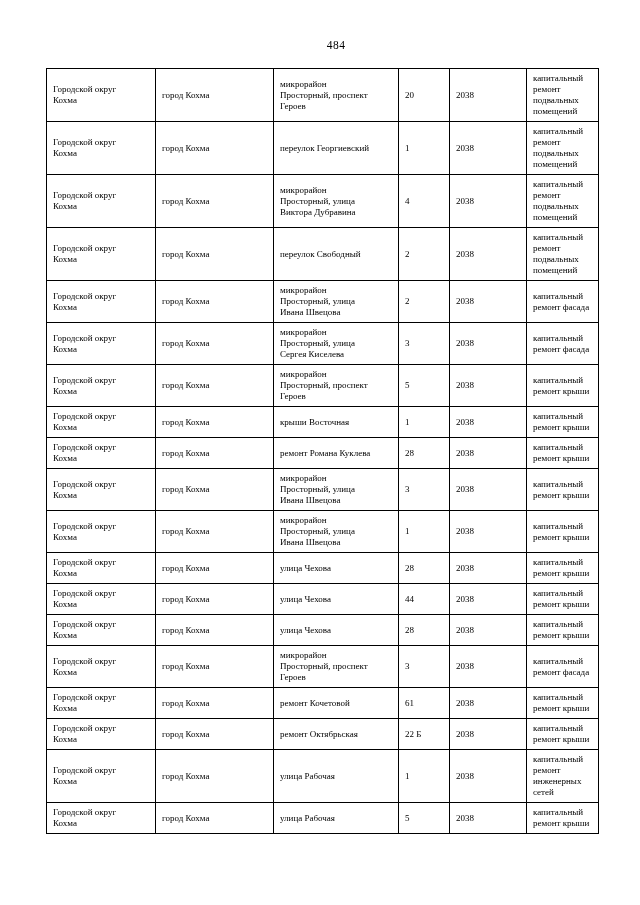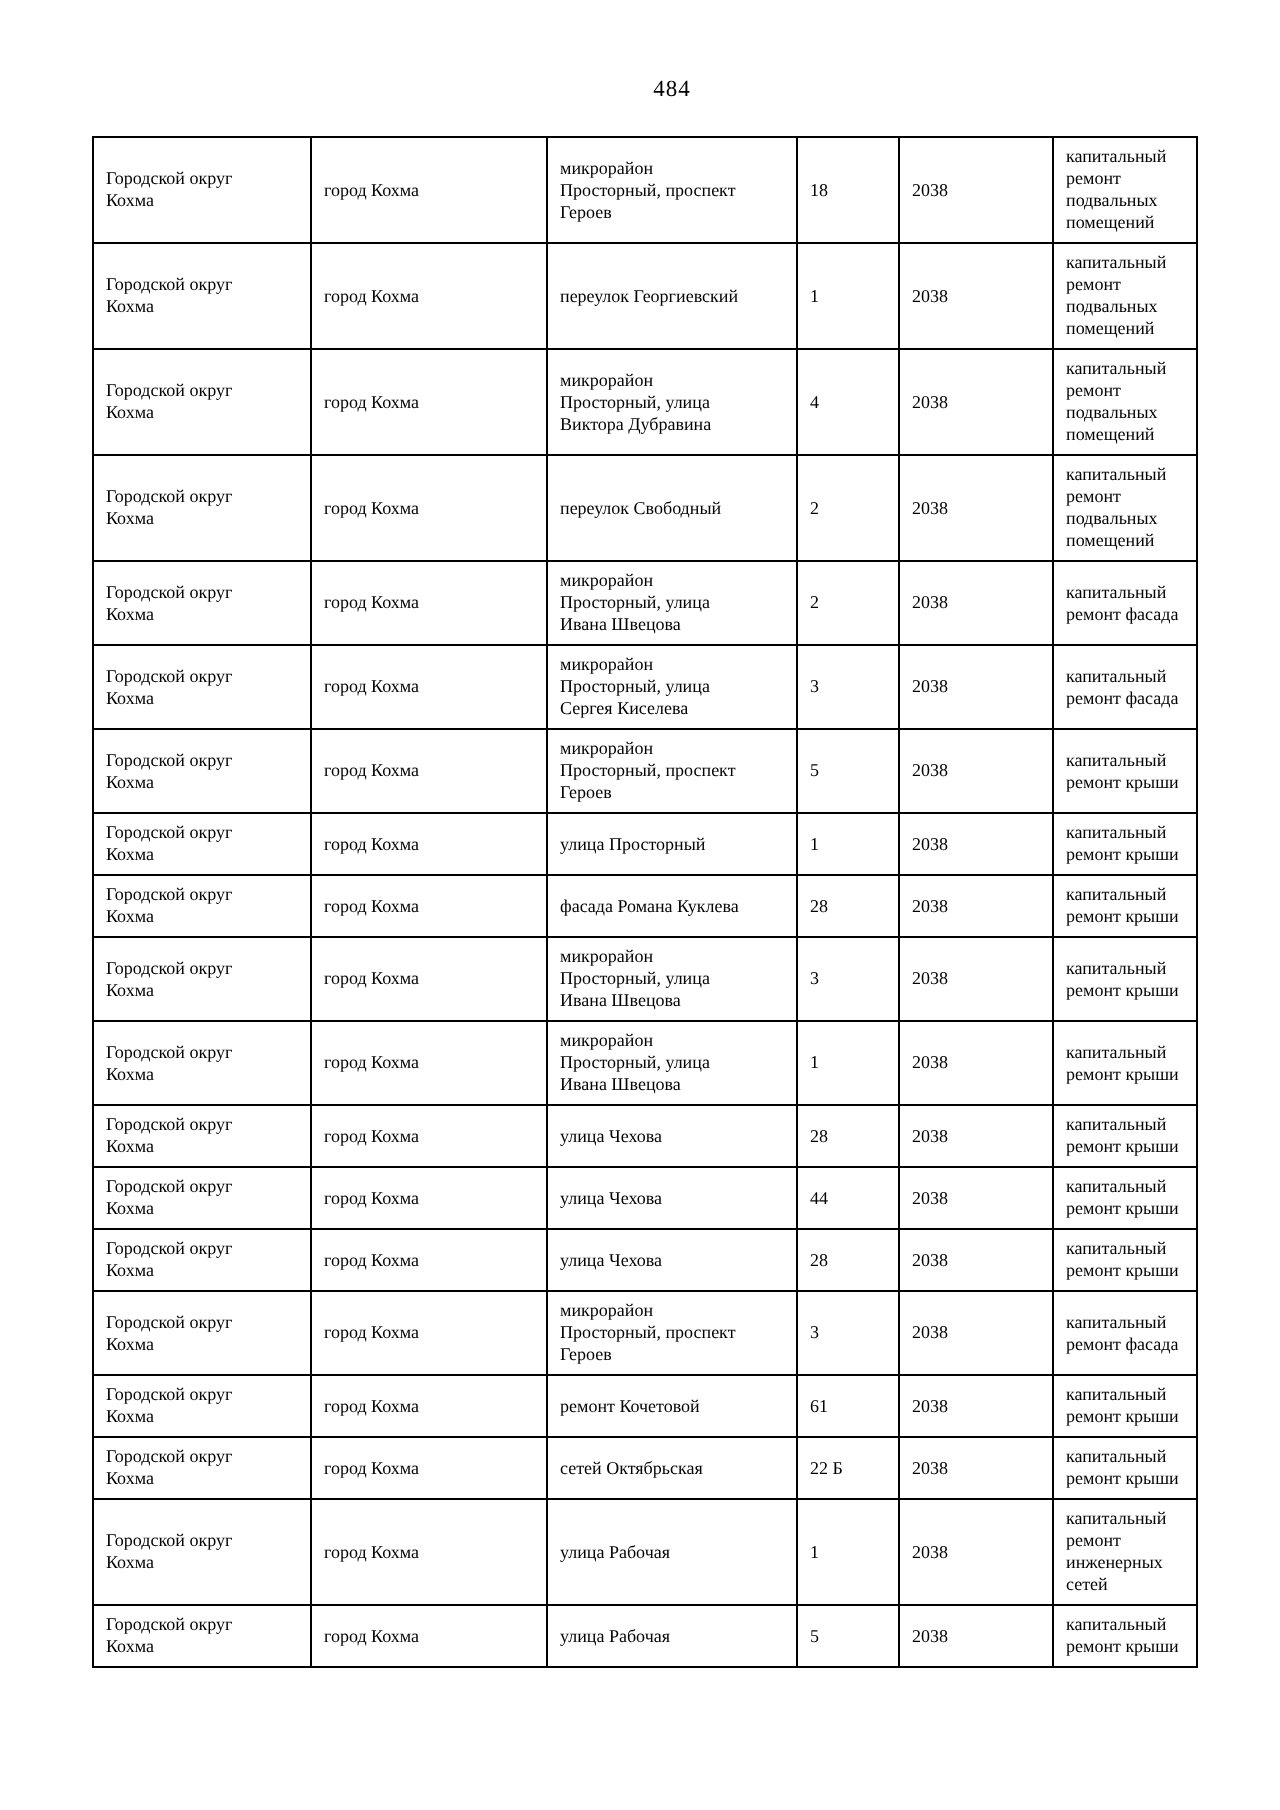--- a/index.html
+++ b/index.html
@@ -69,21 +69,21 @@
       <col class="c6">
   </colgroup>
   <tbody>
       <tr>
     <td class="c1">Городской округ
 Кохма</td>
     <td class="c2">город Кохма</td>
     <td class="c3">микрорайон
 Просторный, проспект
 Героев</td>
-    <td class="c4">18</td>
+    <td class="c4">20</td>
     <td class="c5">2038</td>
     <td class="c6">капитальный
 ремонт
 подвальных
 помещений</td>
   </tr>
       <tr>
     <td class="c1">Городской округ
 Кохма</td>
     <td class="c2">город Кохма</td>
@@ -154,31 +154,31 @@
 Героев</td>
     <td class="c4">5</td>
     <td class="c5">2038</td>
     <td class="c6">капитальный
 ремонт крыши</td>
   </tr>
       <tr>
     <td class="c1">Городской округ
 Кохма</td>
     <td class="c2">город Кохма</td>
-    <td class="c3">улица Просторный</td>
-    <td class="c4">1</td>
-    <td class="c5">2038</td>
-    <td class="c6">капитальный
-ремонт крыши</td>
-  </tr>
-      <tr>
-    <td class="c1">Городской округ
-Кохма</td>
-    <td class="c2">город Кохма</td>
-    <td class="c3">фасада Романа Куклева</td>
+    <td class="c3">крыши Восточная</td>
+    <td class="c4">1</td>
+    <td class="c5">2038</td>
+    <td class="c6">капитальный
+ремонт крыши</td>
+  </tr>
+      <tr>
+    <td class="c1">Городской округ
+Кохма</td>
+    <td class="c2">город Кохма</td>
+    <td class="c3">ремонт Романа Куклева</td>
     <td class="c4">28</td>
     <td class="c5">2038</td>
     <td class="c6">капитальный
 ремонт крыши</td>
   </tr>
       <tr>
     <td class="c1">Городской округ
 Кохма</td>
     <td class="c2">город Кохма</td>
     <td class="c3">микрорайон
@@ -250,21 +250,21 @@
     <td class="c3">ремонт Кочетовой</td>
     <td class="c4">61</td>
     <td class="c5">2038</td>
     <td class="c6">капитальный
 ремонт крыши</td>
   </tr>
       <tr>
     <td class="c1">Городской округ
 Кохма</td>
     <td class="c2">город Кохма</td>
-    <td class="c3">сетей Октябрьская</td>
+    <td class="c3">ремонт Октябрьская</td>
     <td class="c4">22 Б</td>
     <td class="c5">2038</td>
     <td class="c6">капитальный
 ремонт крыши</td>
   </tr>
       <tr>
     <td class="c1">Городской округ
 Кохма</td>
     <td class="c2">город Кохма</td>
     <td class="c3">улица Рабочая</td>

